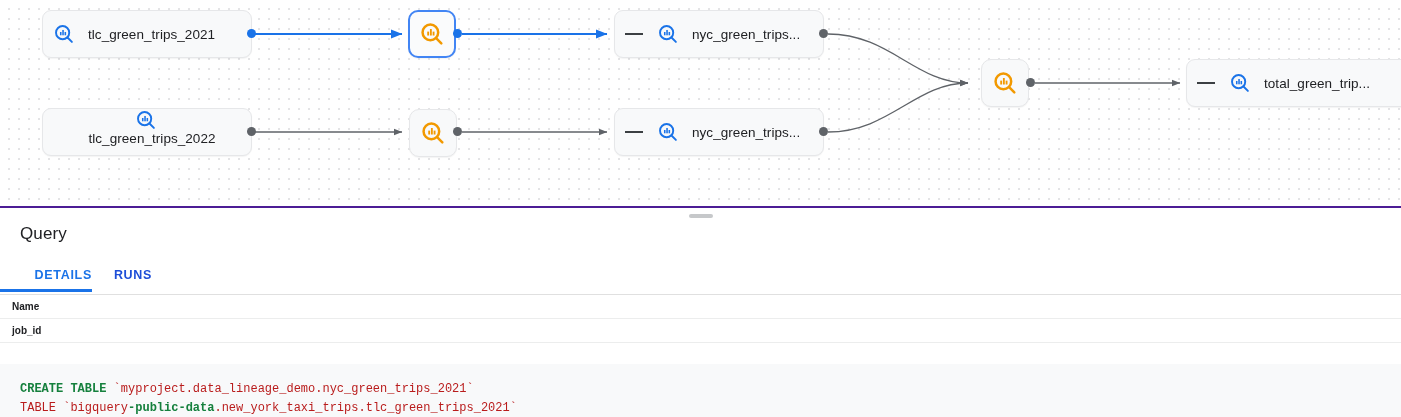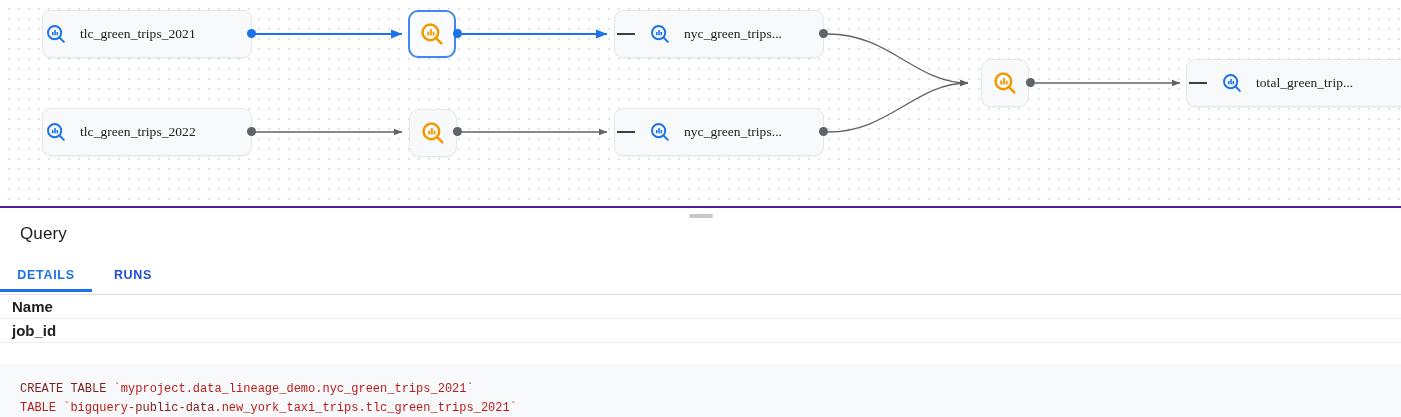--- a/index.html
+++ b/index.html
@@ -41,22 +41,21 @@
     box-sizing: border-box;
     background: #f8f9fa;
     border: 1px solid #e6e7e9;
     border-radius: 9px;
     display: flex;
     align-items: center;
     box-shadow: 0 1px 1px rgba(60,64,67,0.06);
   }
   .node.asset {
     height: 48px;
-    padding-left: 2px;
-    font-family: Liberation Serif, serif;
+    padding-left: 10px;
   }
   .node.process {
     width: 48px;
     height: 48px;
     justify-content: center;
     padding: 0;
     border-radius: 10px;
   }
   .node.selected {
     border: 2px solid #4285f4;
@@ -150,40 +149,40 @@
   .tab.active { color: #1a73e8; }
   .tab.active::after {
     content: "";
     position: absolute;
     left: 0;
     right: 0;
     bottom: -1px;
     height: 3px;
     background: #1a73e8;
   }
-  #tab-details { width: 92px; }
+  #tab-details { width: 92px; text-align: right; }
   #tab-runs { width: 82px; }
 
   #details-table {
     position: absolute;
     left: 0;
     top: 87px;
     width: 1401px;
   }
   .detail-row {
     display: flex;
     align-items: center;
     height: 23px;
     border-bottom: 1px solid #eceded;
   }
   .detail-key {
     width: 159px;
     padding-left: 12px;
     box-sizing: border-box;
-    font-size: 15px;
+    font-size: 10px;
     font-weight: bold;
     color: #202124;
   }
   .detail-val {
     font-size: 12.5px;
     color: #5f6368;
     white-space: nowrap;
   }
 
   #code-block {
@@ -194,21 +193,21 @@
     height: 55px;
     background: #f8f9fa;
     font-family: "Liberation Mono", monospace;
     font-size: 12px;
     line-height: 19px;
     padding: 16px 0 0 20px;
     box-sizing: border-box;
     overflow: hidden;
     white-space: pre;
   }
-  .kw { color: #7f1d1d; }
+  .kw { color: #15803d; font-weight: bold; }
   .plain { color: #b91c1c; }
 </style>
 </head>
 <body>
 
 <div id="graph-canvas">
 
   <svg id="edge-layer" viewBox="0 0 1401 206">
     <defs>
       <marker id="arrow-gray" markerWidth="7" markerHeight="7" refX="6.2" refY="3" orient="auto" markerUnits="strokeWidth">
@@ -241,21 +240,21 @@
         <rect x="7.6" y="9.8" width="1.7" height="3.6" fill="#1a73e8"></rect>
         <rect x="10.1" y="7.6" width="1.7" height="5.8" fill="#1a73e8"></rect>
         <rect x="12.6" y="9.8" width="1.7" height="3.6" fill="#1a73e8"></rect>
         <line x1="15.8" y1="15.8" x2="20.6" y2="20.6" stroke="#1a73e8" stroke-width="2.1" stroke-linecap="round"></line>
       </svg>
     </span>
     <span class="node-label">tlc_green_trips_2021</span>
   </div>
   <div class="port blue" style="left:247px; top:29px;"></div>
 
-  <div class="node asset" style="left:42px; top:108px; width:210px;">
+  <div class="node asset" style="left:42px; top:108px; width:210px;flex-direction:column;">
     <span class="asset-icon">
       <svg width="22" height="22" viewBox="0 0 24 24">
         <circle cx="10.5" cy="10.5" r="7.2" fill="none" stroke="#1a73e8" stroke-width="2.1"></circle>
         <rect x="7.6" y="9.8" width="1.7" height="3.6" fill="#1a73e8"></rect>
         <rect x="10.1" y="7.6" width="1.7" height="5.8" fill="#1a73e8"></rect>
         <rect x="12.6" y="9.8" width="1.7" height="3.6" fill="#1a73e8"></rect>
         <line x1="15.8" y1="15.8" x2="20.6" y2="20.6" stroke="#1a73e8" stroke-width="2.1" stroke-linecap="round"></line>
       </svg>
     </span>
     <span class="node-label">tlc_green_trips_2022</span>

